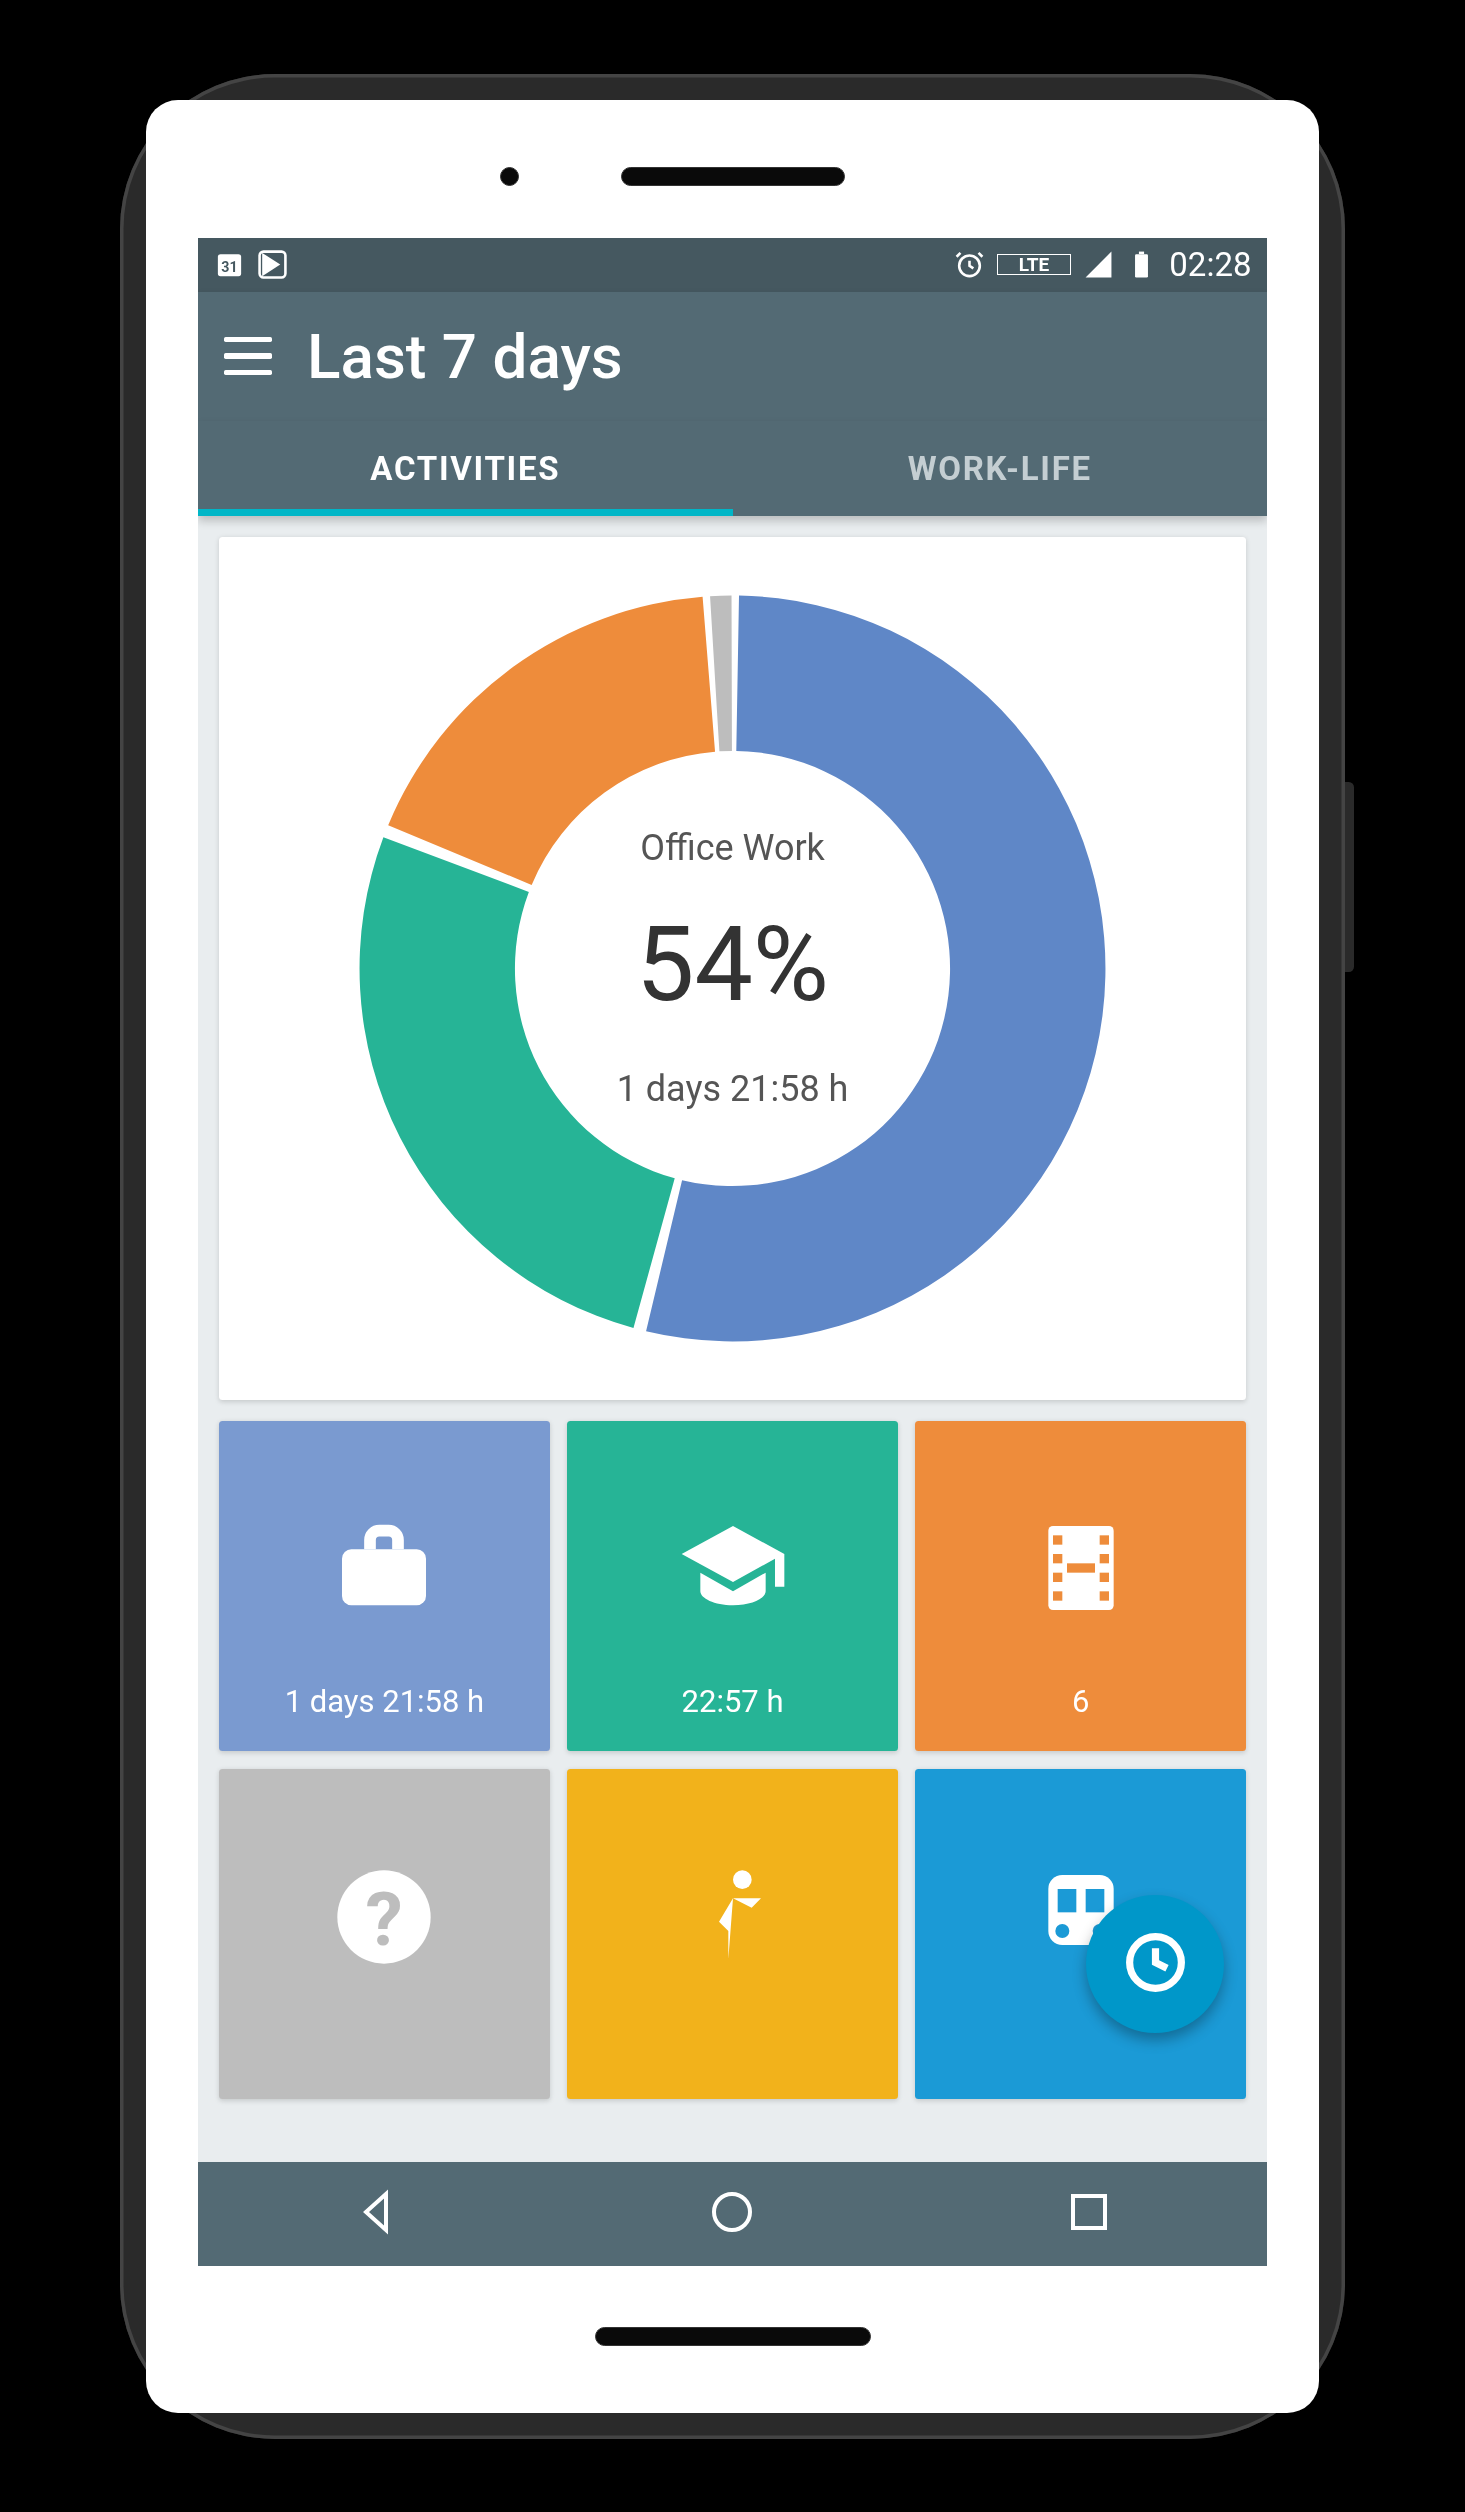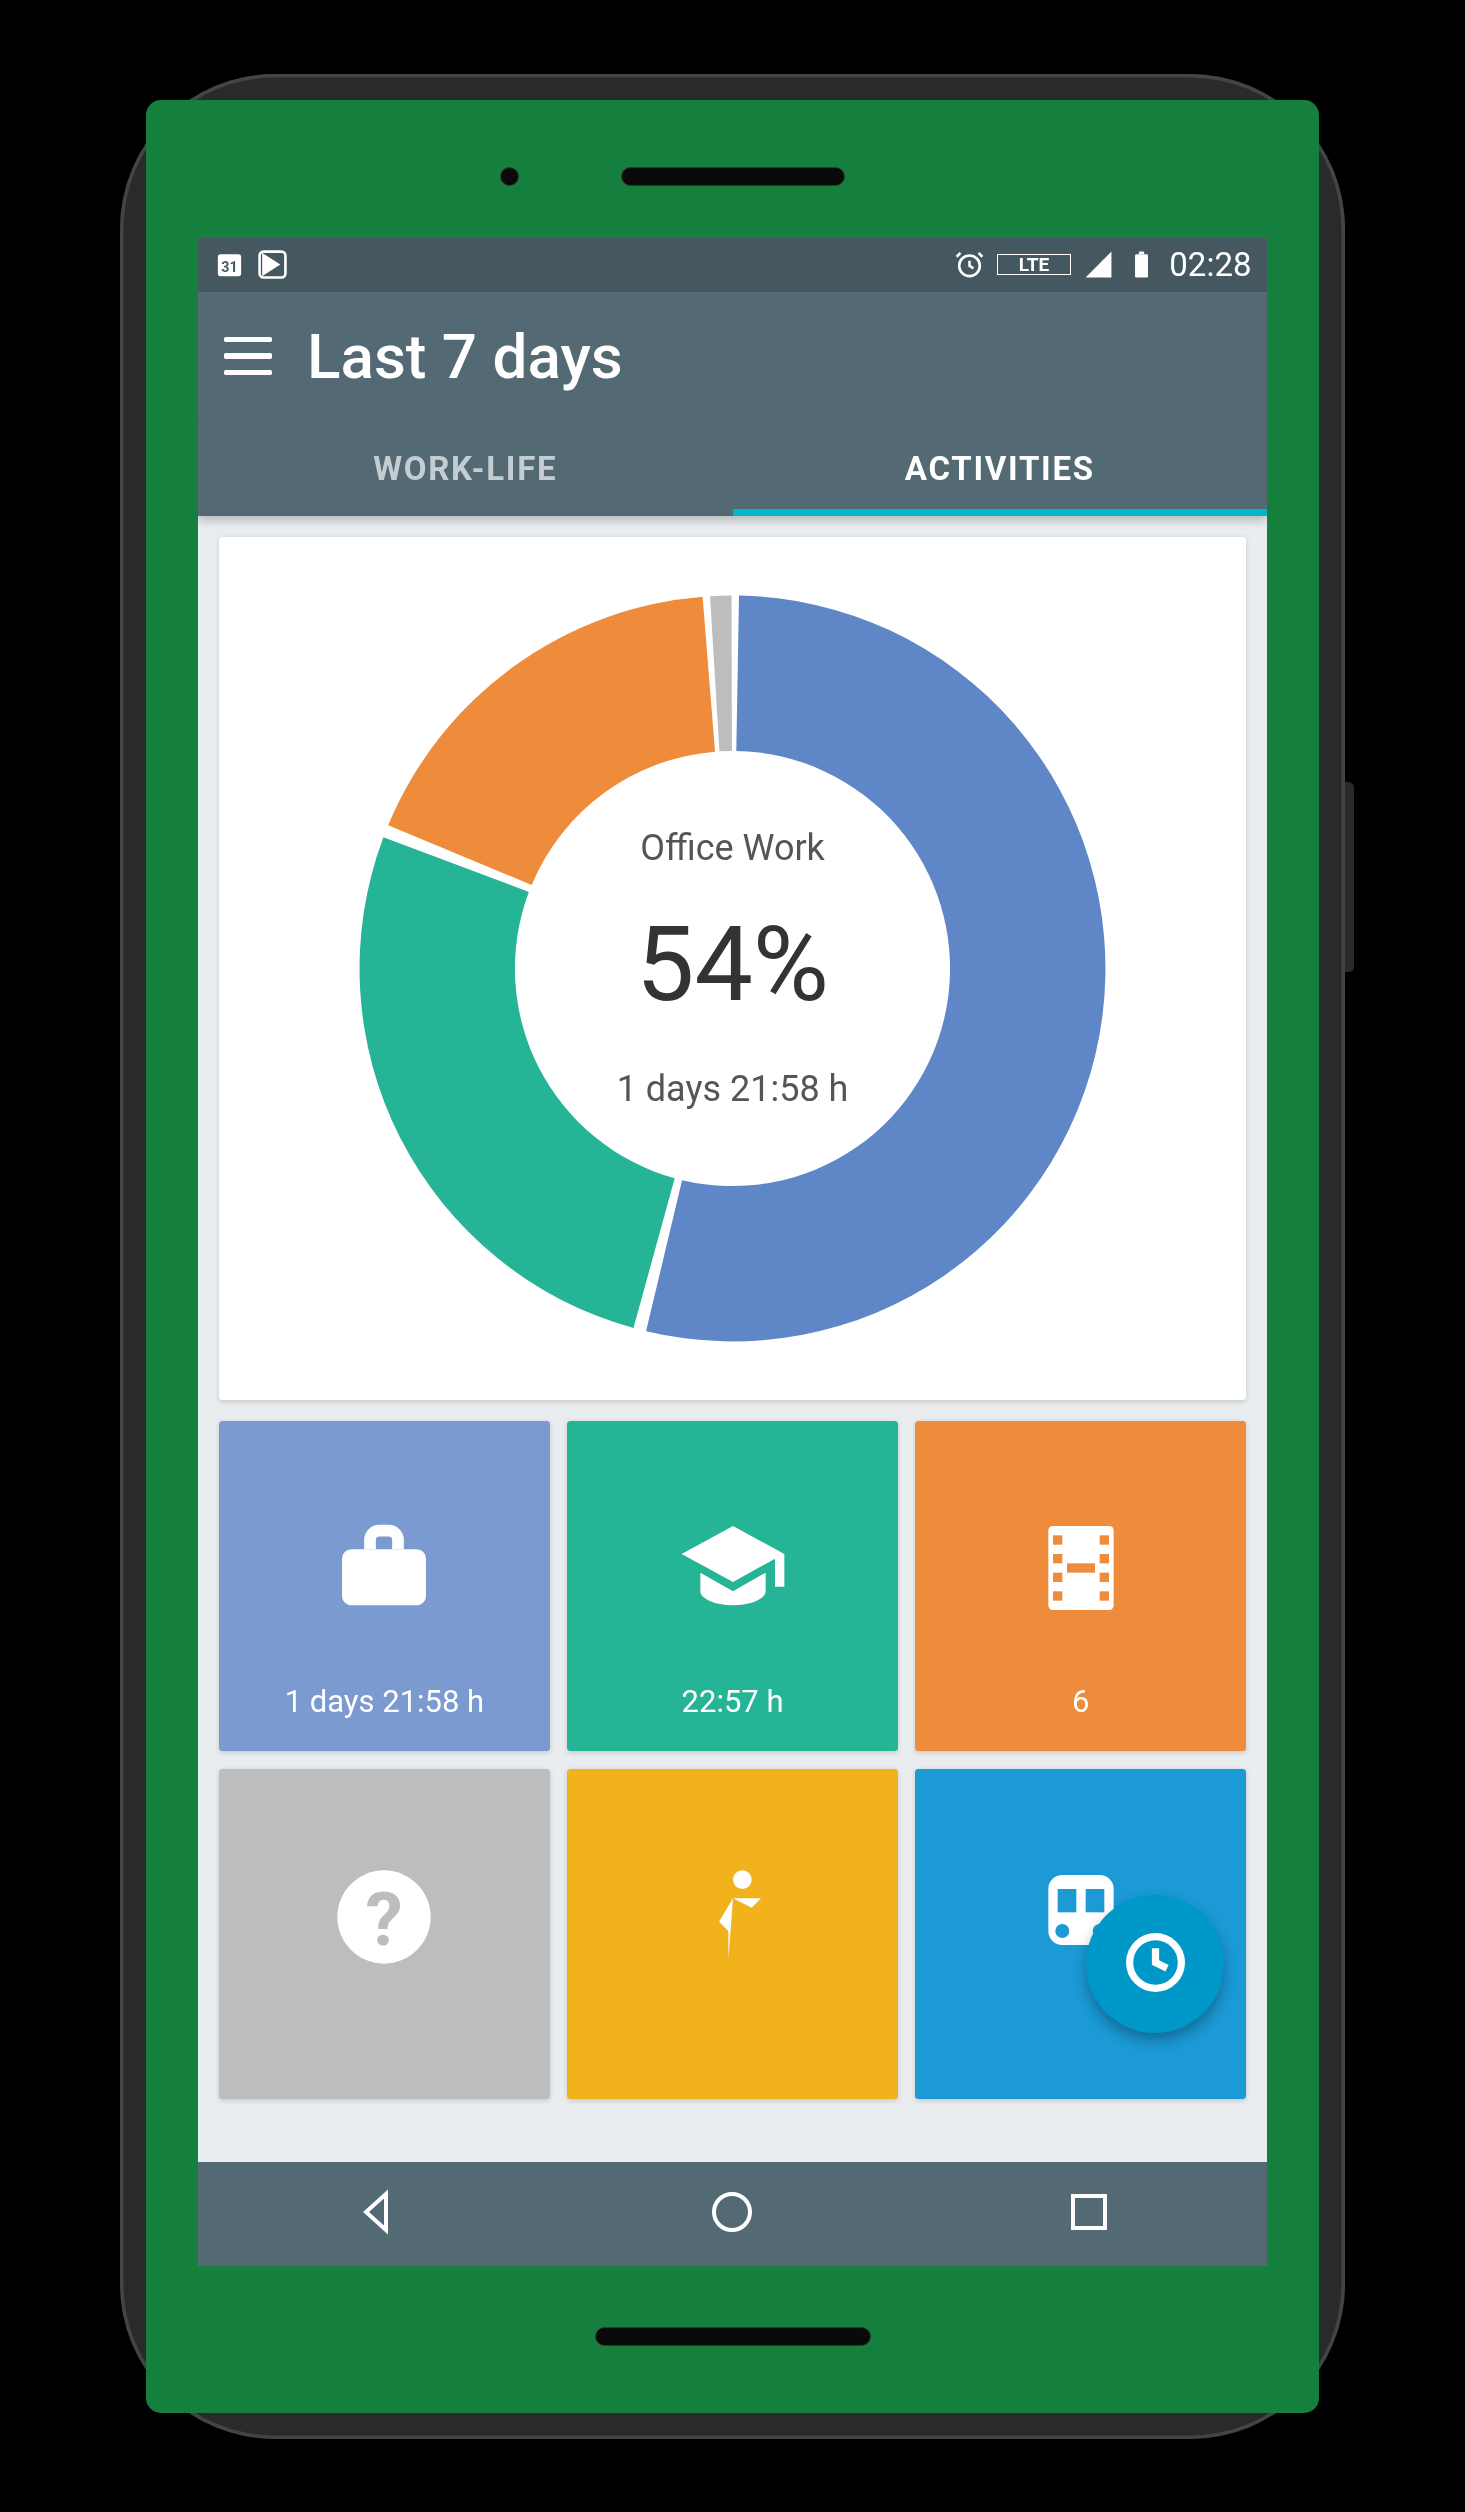--- a/index.html
+++ b/index.html
@@ -17,22 +17,22 @@
     height: 2365px;
     background: #2a2a2a;
     border-radius: 155px;
     padding: 26px;
     position: relative;
     box-shadow: inset 0 0 0 3.5px #444;
   }
   .phone-inner {
     width: 100%;
     height: 100%;
-    background: #15803d;
-    border-radius: 15px;
+    background: #ffffff;
+    border-radius: 32px;
     padding: 138px 52px 147px 52px;
     position: relative;
   }
   .speaker-top {
     position: absolute;
     top: 67px; left: 50%; transform: translateX(-50%);
     width: 224px; height: 19px;
     background: #0a0a0a;
     border-radius: 10.4px;
     border: 0.9px solid #333;
@@ -250,25 +250,25 @@
       <div class="app-bar">
         <div class="hamburger">
           <span></span>
             <span></span>
             <span></span>
         </div>
         <div class="app-title">Last 7 days</div>
       </div>
 
       <div class="tabs">
+        <div class="tab active">
+          <span>ACTIVITIES</span>
+        </div>
         <div class="tab">
           <span>WORK-LIFE</span>
-        </div>
-        <div class="tab active">
-          <span>ACTIVITIES</span>
         </div>
       </div>
 
       <div class="content">
         <div class="chart-card">
           <div class="donut-wrap">
             <svg viewBox="0 0 100 100" id="donut-svg">
                 <path d="M 50.837715508989604 2.0073106324932155 A 48 48 0 1 1 38.87610063228044 96.69324215405103 L 43.51105870216359 77.2377245898631 A 28 28 0 1 0 50.48866738024393 22.004264535621044 Z" fill="#5f87c7"></path>
                 <path d="M 37.253306360633175 96.27657940323729 A 48 48 0 0 1 5.069142284529285 33.11160087657431 L 23.79033299930875 40.14843384466835 A 28 28 0 0 0 42.56442871036935 76.99467131855508 Z" fill="#26b496"></path>
                 <path d="M 5.685909578576926 31.553824512329413 A 48 48 0 0 1 46.15045163221479 2.1546138341001324 L 47.75443011879196 22.090191403225077 A 28 28 0 0 0 24.15011392083654 39.23973096552549 Z" fill="#ee8c3b"></path>

